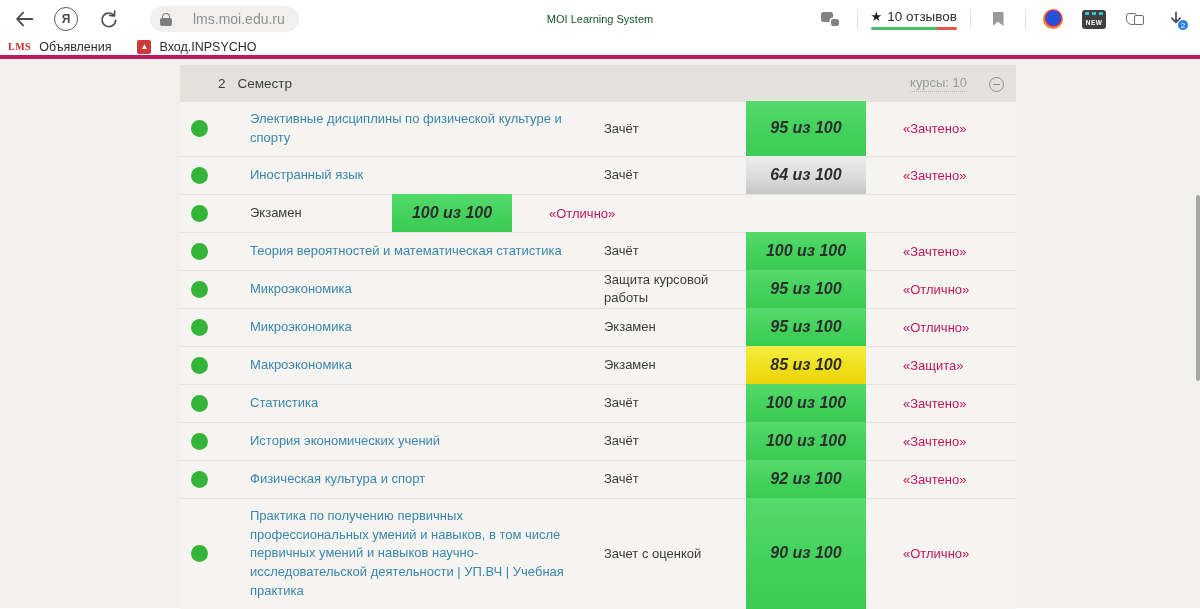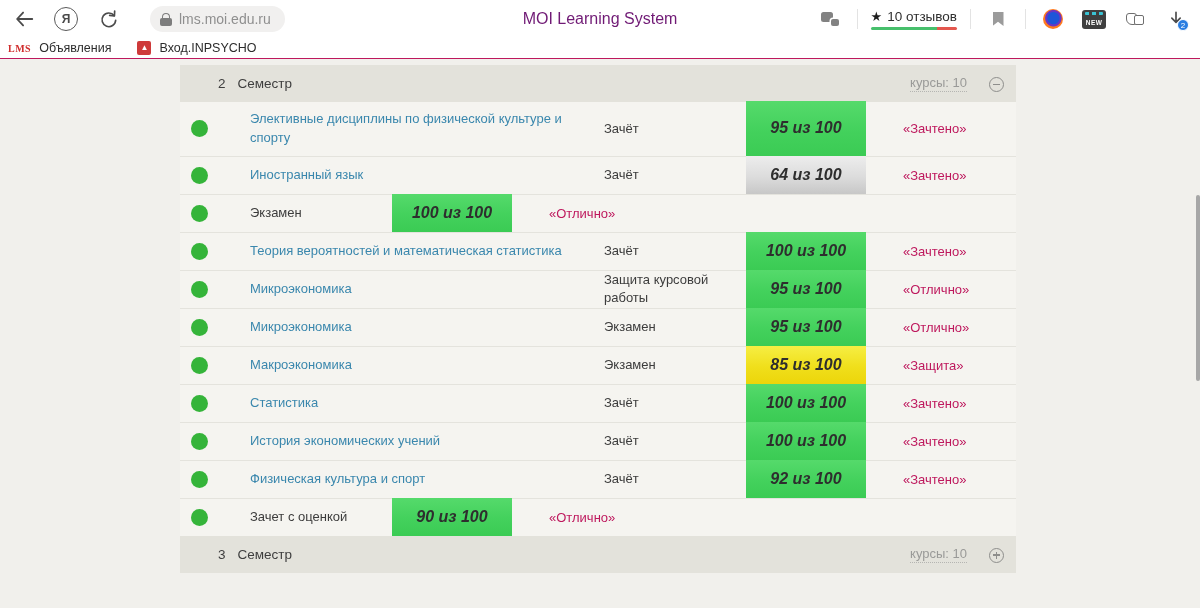--- a/index.html
+++ b/index.html
@@ -4,26 +4,26 @@
 <style>
   * { box-sizing: border-box; margin: 0; padding: 0; }
   html, body { width: 1200px; height: 609px; overflow: hidden; }
   body { font-family: "Liberation Sans", "DejaVu Sans", sans-serif; background: #fff; position: relative; }
 
   
   .toolbar { height: 38px; background: #fff; display: flex; align-items: center; position: relative; padding: 0 10px; }
   .tb-left { display: flex; align-items: center; gap: 14px; }
   .tb-btn { width: 28px; height: 28px; display: flex; align-items: center; justify-content: center; cursor: pointer; border-radius: 6px; }
   .yandex-circle { width: 24px; height: 24px; border: 1.6px solid #5a5a5a; border-radius: 50%; display: flex; align-items: center; justify-content: center; font-size: 12px; color: #4a4a4a; font-weight: bold; }
-  .addr-pill { margin-left: 14px; height: 26px; background: #f1f0ef; border-radius: 14px; display: flex; align-items: center; padding: 0 14px 0 10px; gap: 7px; min-width: 132px; cursor: text; }
+  .addr-pill { margin-left: 14px; height: 26px; background: #f1f0ef; border-radius: 14px; display: flex; align-items: center; padding: 0 14px 0 10px; gap: 21px; min-width: 132px; cursor: text; }
   .lock { position: relative; width: 12px; height: 13px; }
   .lock-shackle { position: absolute; top: 0; left: 2px; width: 8px; height: 7px; border: 1.8px solid #7d7d7d; border-bottom: none; border-radius: 4px 4px 0 0; }
   .lock-body { position: absolute; bottom: 0; left: 0; width: 12px; height: 8px; background: #7d7d7d; border-radius: 2px; }
   .addr-url { font-size: 14px; color: #8f8f8f; }
-  .tab-title { position: absolute; left: 0; right: 0; text-align: center; font-size: 16px; color: #701a75; pointer-events: none; }
+  .tab-title { position: absolute; left: 0; right: 0; text-align: center; font-size: 11px; color: #14532d; pointer-events: none; }
   .tb-right { margin-left: auto; display: flex; align-items: center; gap: 13px; position: relative; z-index: 2; }
   .vdiv { width: 1px; height: 20px; background: #e3e3e3; }
 
   .chat-icon { position: relative; width: 18px; height: 15px; }
   .chat-b1 { position: absolute; left: 0; top: 0; width: 12px; height: 10px; background: #828282; border-radius: 2.5px; }
   .chat-b1::after { content: ""; position: absolute; left: 2px; bottom: -3px; border: 3px solid transparent; border-top-color: #828282; }
   .chat-b2 { position: absolute; right: 0; bottom: 1px; width: 8px; height: 7px; background: #828282; border-radius: 2px; box-shadow: 0 0 0 1.5px #fff; }
 
   .reviews { display: flex; flex-direction: column; align-items: center; cursor: pointer; }
   .reviews-line { display: flex; align-items: center; gap: 5px; }
@@ -41,21 +41,21 @@
   .new-text { color: #fff; font-size: 6.5px; font-weight: bold; letter-spacing: .4px; }
 
   .coll-icon { position: relative; width: 18px; height: 16px; }
   .coll-a { position: absolute; left: 0; top: 2px; width: 11px; height: 12px; border: 1.8px solid #6f6f6f; border-radius: 3px 3px 3px 6px; background: #fff; }
   .coll-b { position: absolute; right: 0; top: 4px; width: 10px; height: 10px; border: 1.8px solid #6f6f6f; border-radius: 2px; background: #fff; }
 
   .dl-icon { position: relative; width: 20px; height: 20px; }
   .dl-badge { position: absolute; right: -3px; bottom: -2px; width: 12px; height: 12px; border-radius: 50%; background: #2a7de1; color: #fff; font-size: 8px; display: flex; align-items: center; justify-content: center; border: 1.5px solid #fff; }
 
   
-  .bookmarks { height: 21px; background: #fff; border-bottom: 1px solid #be185d; display: flex; align-items: center; padding: 0 8px; gap: 26px; }
+  .bookmarks { height: 21px; background: #fff; border-bottom: 4px solid #be185d; display: flex; align-items: center; padding: 0 8px; gap: 26px; }
   .bm-item { display: flex; align-items: center; gap: 8px; cursor: pointer; }
   .bm-label { font-size: 12.5px; color: #2c2c2c; }
   .lms-logo { font-size: 10px; font-weight: bold; color: #d02c2c; letter-spacing: .5px; font-family: "Liberation Serif", serif; }
   .inp-logo { width: 14px; height: 14px; background: #ce3a3a; border-radius: 2px; display: flex; align-items: center; justify-content: center; color: #fff; font-size: 8px; line-height: 1; }
 
   
   .content { position: relative; height: 549px; background: #f1f0ec; }
   .gradebook { position: absolute; left: 180px; top: 6px; width: 836px; }
 
   .sem-row { height: 37px; background: #e3e2db; display: flex; align-items: center; padding: 0 12px 0 38px; }
@@ -321,20 +321,23 @@
     <div class="cell-score">
       <div class="score-badge score-green">92 из 100</div>
     </div>
     <div class="cell-grade">«Зачтено»</div>
   </div>
 
   <div class="crow">
     <div class="cell-dot">
       <span class="dot"></span>
     </div>
+    <div class="cell-course">
+      <a>Практика по получению первичных профессиональных умений и навыков, в том числе первичных умений и навыков научно-исследовательской деятельности | УП.ВЧ | Учебная практика</a>
+    </div>
     <div class="cell-type">Зачет с оценкой</div>
     <div class="cell-score">
       <div class="score-badge score-green">90 из 100</div>
     </div>
     <div class="cell-grade">«Отлично»</div>
   </div>
 </div>
 
     <div class="sem-row">
       <span class="sem-num">3</span>

